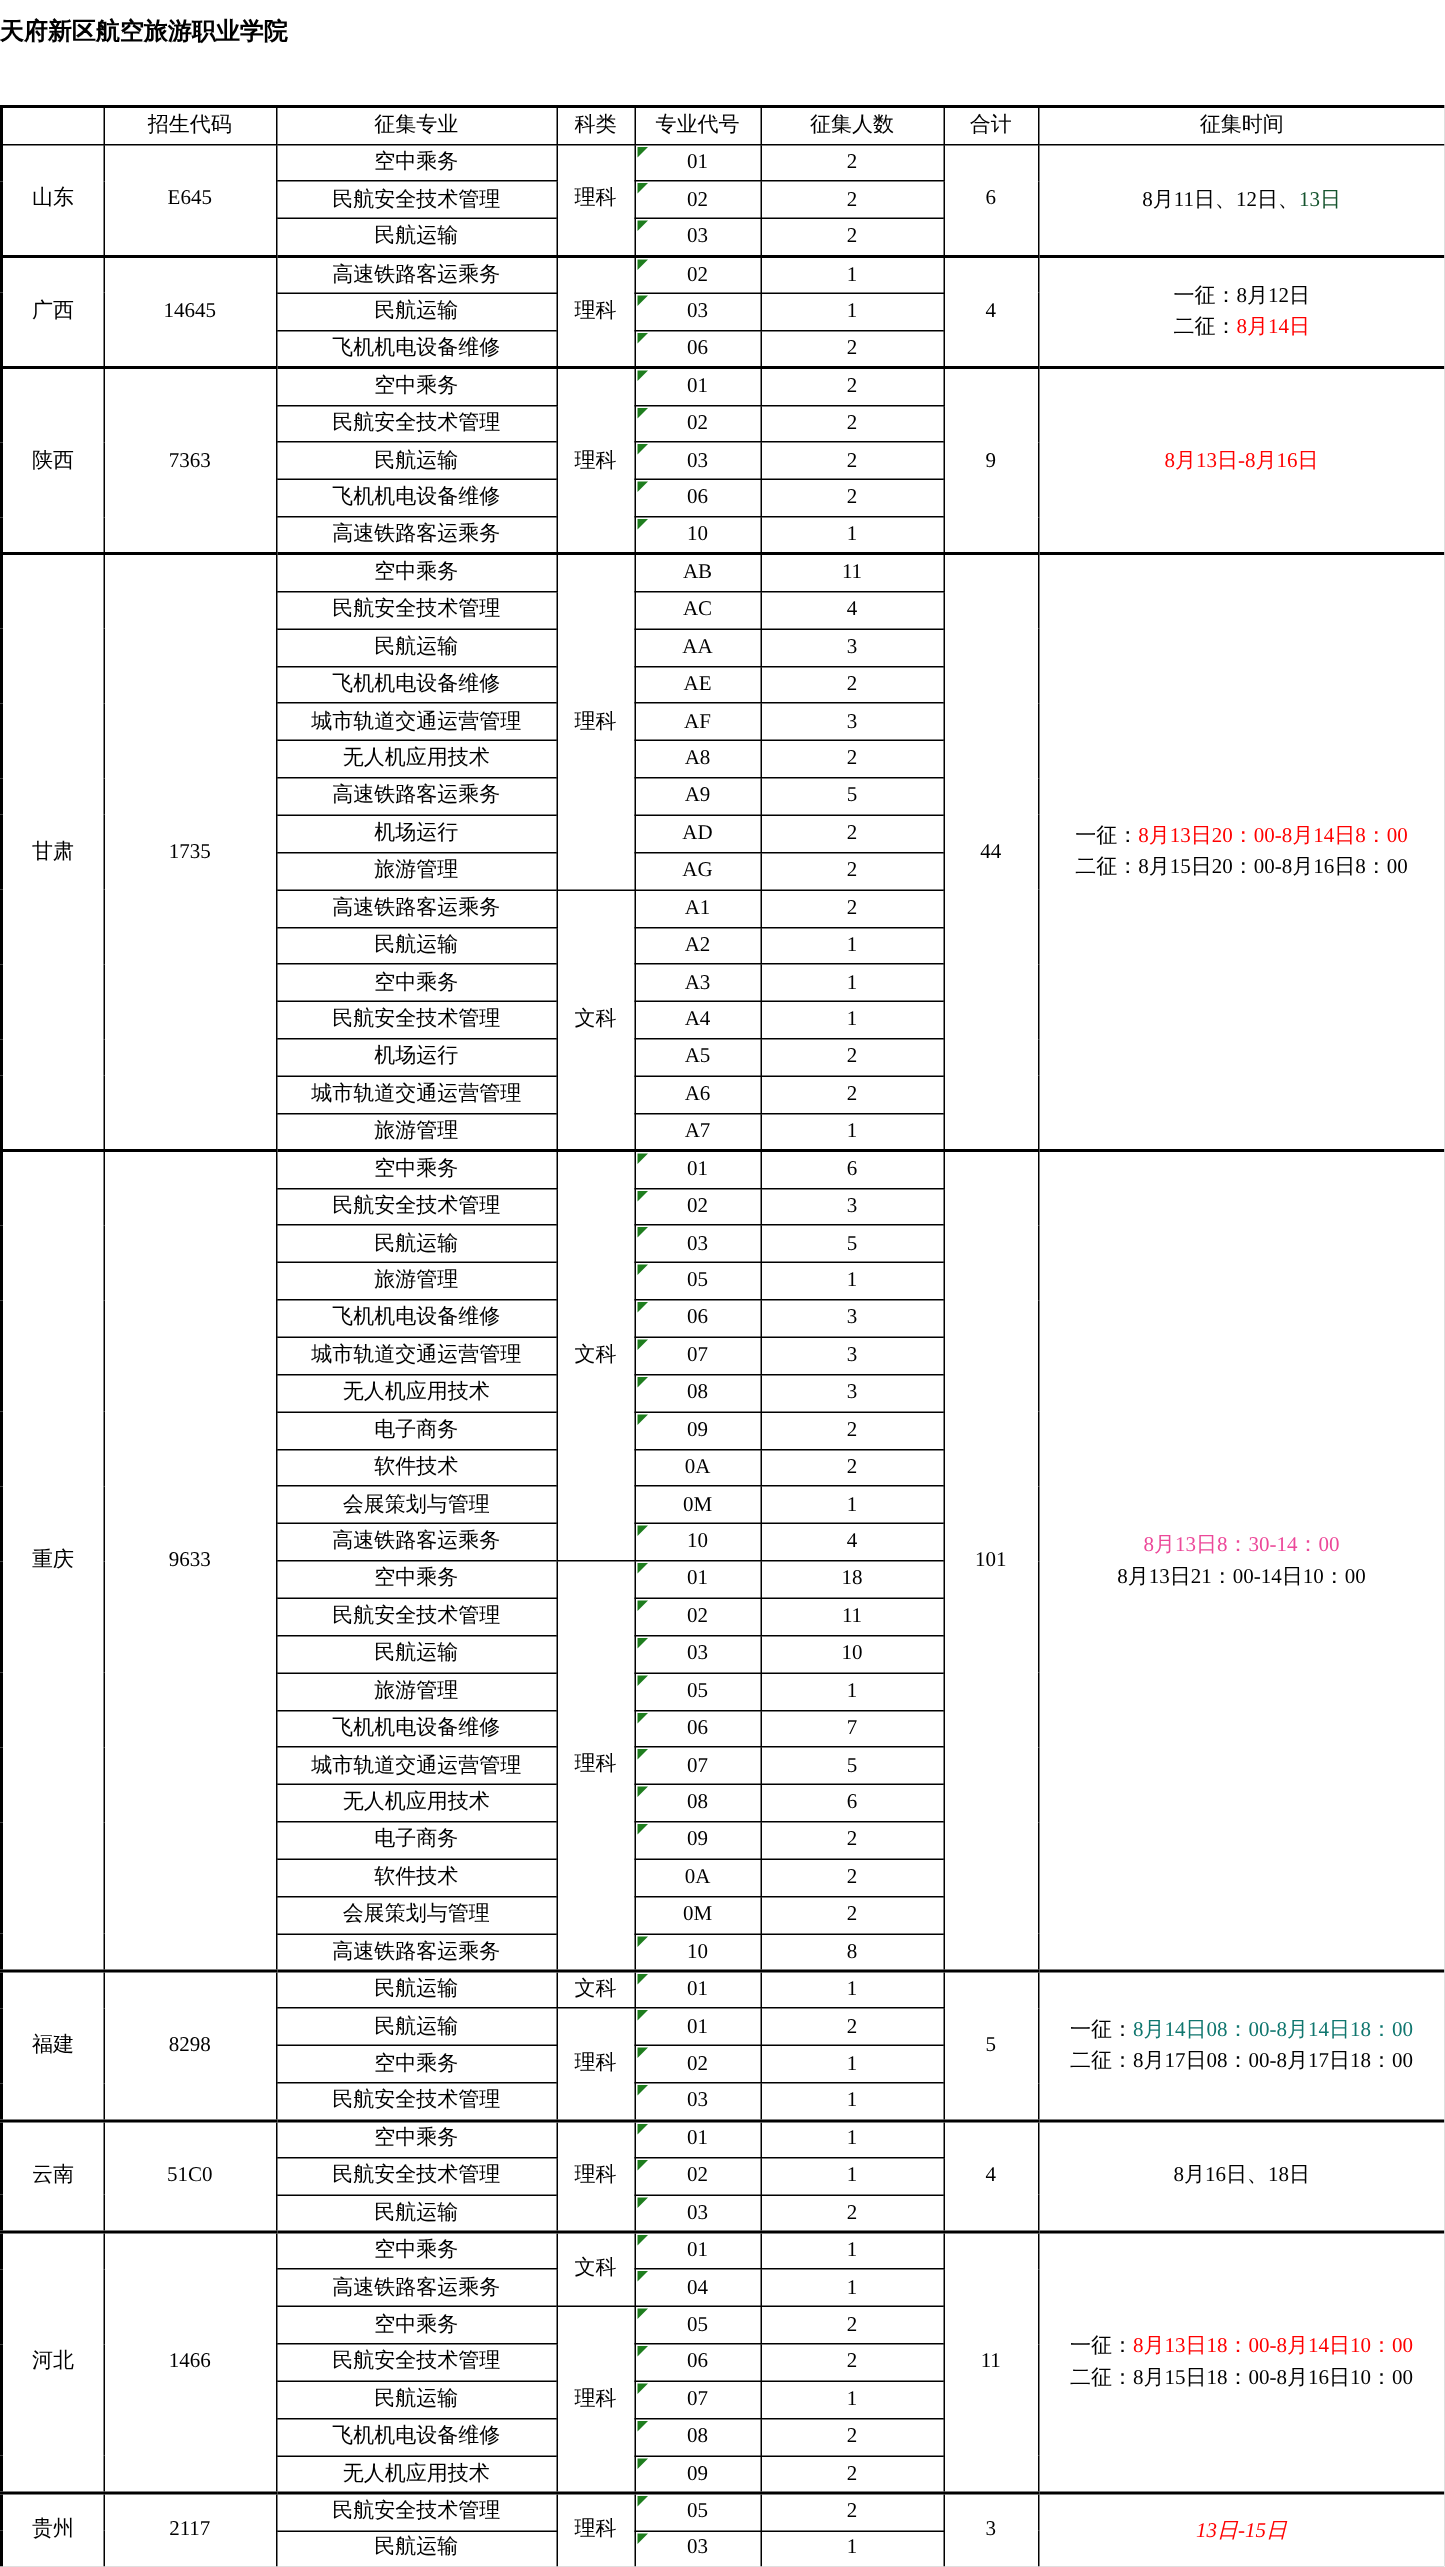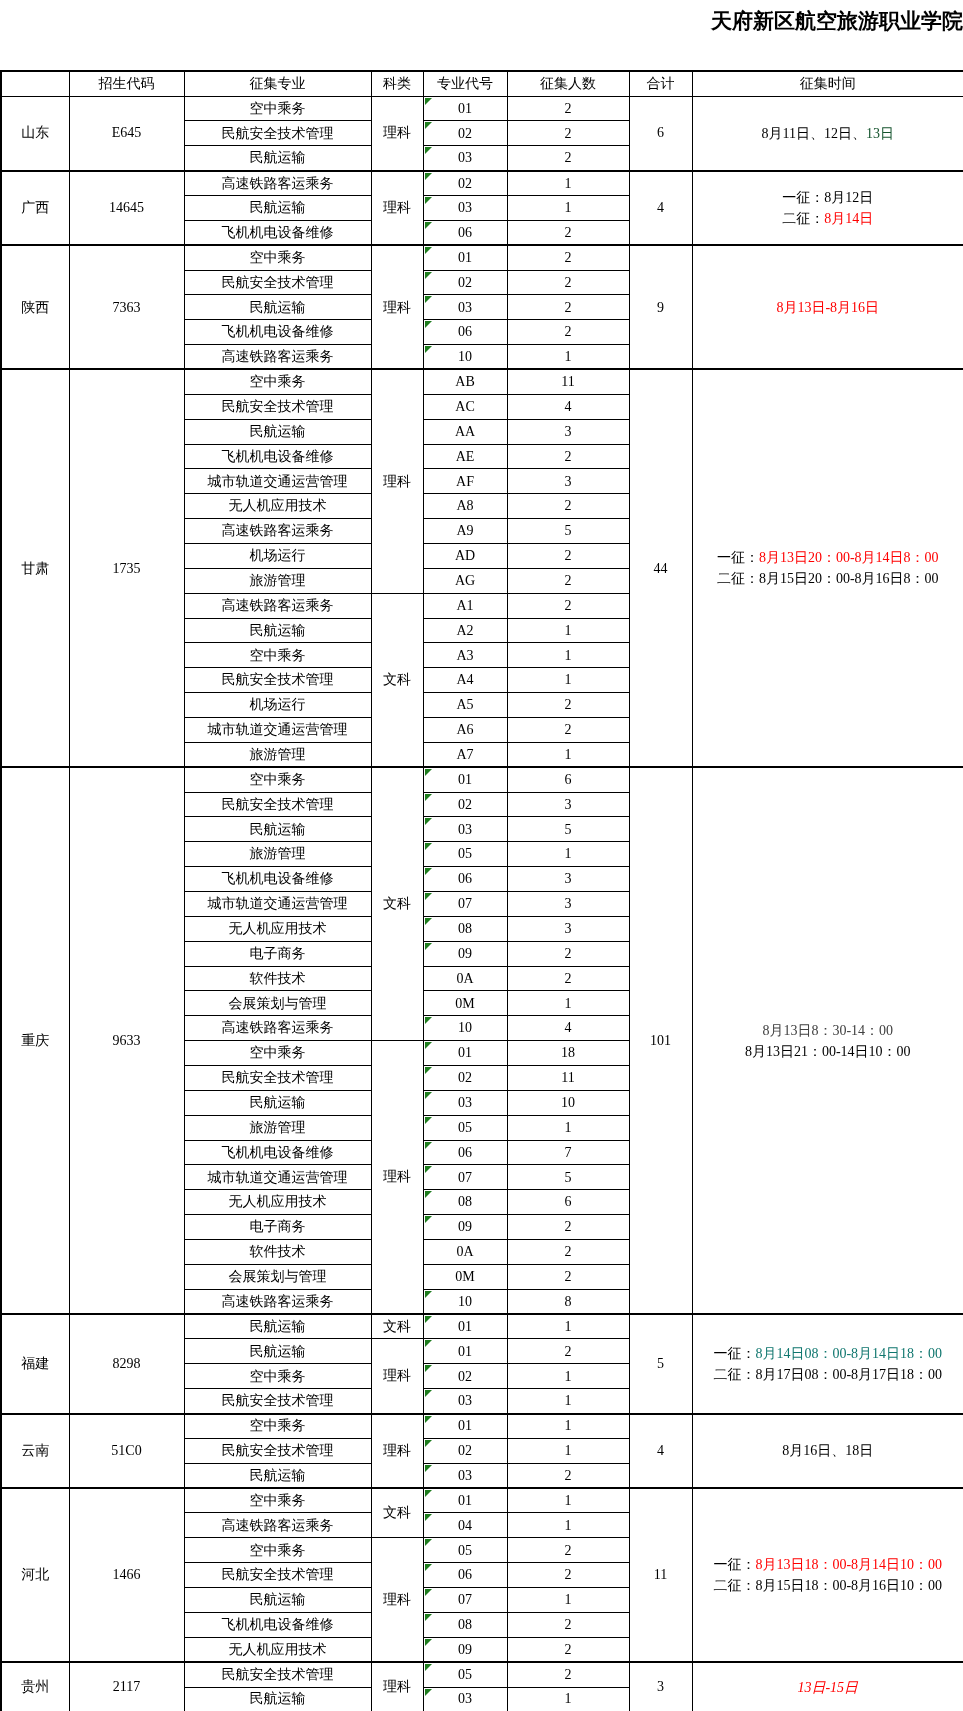--- a/index.html
+++ b/index.html
@@ -3,21 +3,21 @@
 <meta charset="utf-8">
 <style>
   html,body{margin:0;padding:0;background:#fff;}
   .page{
     width:963px;height:1711px;background:#ffffff;color:#000;
     font-family:"Liberation Serif","DejaVu Serif",serif;
     overflow:hidden;position:relative;
   }
   .title{
     height:70px;box-sizing:border-box;padding-top:7px;
-    text-align:right;font-weight:bold;font-size:21px;line-height:29px;
+    text-align:left;font-weight:bold;font-size:16px;line-height:29px;
   }
   table.grid{
     border-collapse:collapse;table-layout:fixed;width:963px;
     border:2px solid #000;
   }
   .grid th,.grid td{
     border:1px solid #000;padding:0;margin:0;
     text-align:center;vertical-align:middle;
     font-size:14px;font-weight:normal;overflow:hidden;
     line-height:1.25;
@@ -233,21 +233,21 @@
         </tr>
         <tr class="prov-start">
           <td class="c-prov" rowspan="22">重庆</td>
           <td class="c-code" rowspan="22">9633</td>
           <td class="c-major">空中乘务</td>
           <td class="c-subj" rowspan="11">文科</td>
           <td class="c-mcode">01<span class="tri" style="border-top-color: rgb(30, 125, 30);"></span></td>
           <td class="c-count">6</td>
           <td class="c-total" rowspan="22">101</td>
           <td class="c-time" rowspan="22">
-            <div><span class="red" style="color: #404040;">8月13日8：30-14：00</span></div>
+            <div><span class="red" style="color: #ec4899;">8月13日8：30-14：00</span></div>
             <div><span>8月13日21：00-14日10：00</span></div>
           </td>
         </tr>
         <tr>
           <td class="c-major">民航安全技术管理</td>
           <td class="c-mcode">02<span class="tri" style="border-top-color: rgb(30, 125, 30);"></span></td>
           <td class="c-count">3</td>
         </tr>
         <tr>
           <td class="c-major">民航运输</td>

